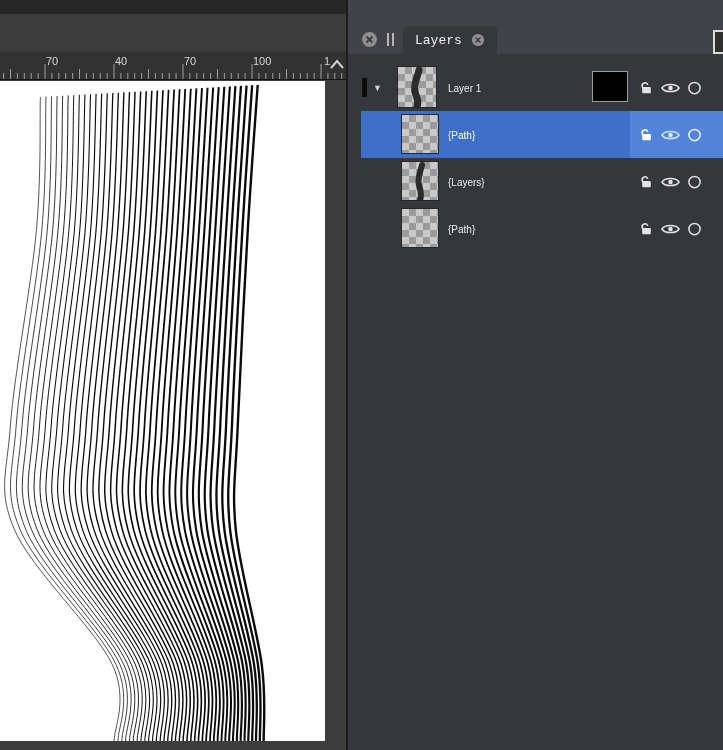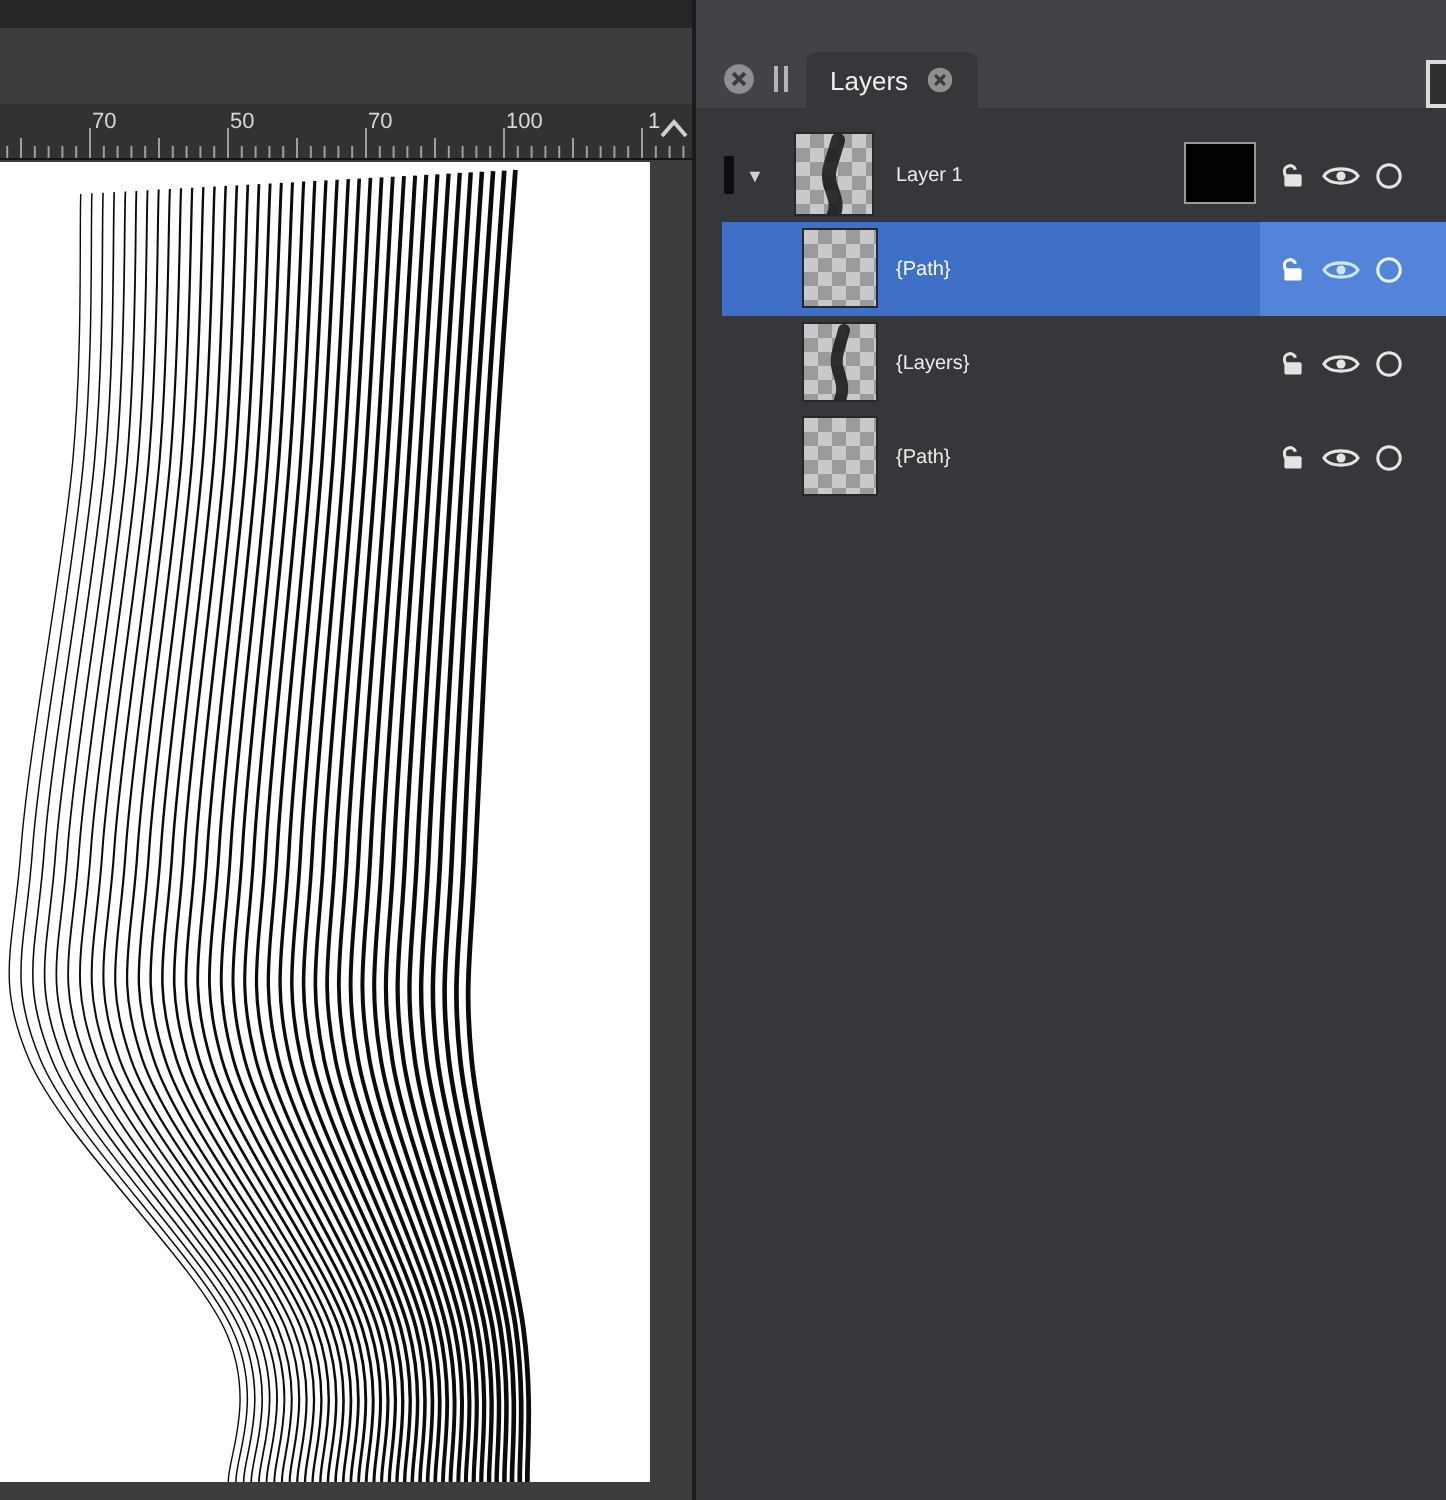--- a/index.html
+++ b/index.html
@@ -14,21 +14,21 @@
   .rlabel{position:absolute;top:3px;font-size:11px;color:#d6d6d6;}
   .scroll-up{position:absolute;left:328px;top:55px;width:18px;height:20px;}
   .canvas{position:absolute;left:0;top:81px;width:325px;height:660px;background:#ffffff;}
   .canvas svg{display:block;}
 
   
   .divider{position:absolute;left:346px;top:0;width:2px;height:750px;background:#1c1c1c;}
 
   
   .panel{position:absolute;left:348px;top:0;width:375px;height:750px;background:#35373a;}
-  .panel-header{position:absolute;left:0;top:0;width:375px;height:54px;background:#414349;}
+  .panel-header{position:absolute;left:0;top:0;width:375px;height:54px;background:#414349;font-family:Liberation Mono, monospace;}
   .icon-btn{position:absolute;left:13px;top:31px;width:17px;height:17px;cursor:pointer;}
   .drag-handle{position:absolute;left:39px;top:33px;display:flex;gap:3px;}
   .drag-handle span{display:block;width:2px;height:13px;background:#b5b5b5;}
   .tab{position:absolute;left:55px;top:26px;height:28px;background:#35373a;border-radius:5px 5px 0 0;
        display:flex;align-items:center;padding:0 12px;}
   .tab-label{color:#f0f0f0;font-size:13px;}
   .tab-close{margin-left:9px;width:14px;height:14px;display:inline-flex;}
   .partial-box{position:absolute;right:0;top:30px;width:8px;height:20px;border:2px solid #dcdcdc;border-right:none;background:#303030;}
 
   .rows{position:absolute;left:0;top:64px;width:375px;}
@@ -62,21 +62,21 @@
 <div class="app">
 
   <div class="workspace">
     <div class="topstrip"></div>
 
     <div class="ruler">
       <svg id="ruler-ticks" width="346" height="28">
           <path d="M3.6,27 V21 M10.5,27 V17 M17.4,27 V21 M24.3,27 V21 M31.2,27 V21 M38.1,27 V21 M45.0,27 V12 M51.9,27 V21 M58.8,27 V21 M65.7,27 V21 M72.6,27 V21 M79.5,27 V17 M86.4,27 V21 M93.3,27 V21 M100.2,27 V21 M107.1,27 V21 M114.0,27 V12 M120.9,27 V21 M127.8,27 V21 M134.7,27 V21 M141.6,27 V21 M148.5,27 V17 M155.4,27 V21 M162.3,27 V21 M169.2,27 V21 M176.1,27 V21 M183.0,27 V12 M189.9,27 V21 M196.8,27 V21 M203.7,27 V21 M210.6,27 V21 M217.5,27 V17 M224.4,27 V21 M231.3,27 V21 M238.2,27 V21 M245.1,27 V21 M252.0,27 V12 M258.9,27 V21 M265.8,27 V21 M272.7,27 V21 M279.6,27 V21 M286.5,27 V17 M293.4,27 V21 M300.3,27 V21 M307.2,27 V21 M314.1,27 V21 M321.0,27 V12 M327.9,27 V21 M334.8,27 V21 M341.7,27 V21 " stroke="#9e9e9e" stroke-width="1" fill="none"></path>
         </svg>
       <span class="rlabel" style="left:46px">70</span>
-      <span class="rlabel" style="left:115px">50</span>
+      <span class="rlabel" style="left:115px">40</span>
       <span class="rlabel" style="left:184px">70</span>
       <span class="rlabel" style="left:253px">100</span>
       <span class="rlabel" style="left:324px">1</span>
     </div>
 
     <div class="scroll-up">
       <svg width="18" height="20" viewBox="0 0 18 20">
           <polyline points="3,13 9,6 15,13" fill="none" stroke="#cfcfcf" stroke-width="2"></polyline>
         </svg>
     </div>

